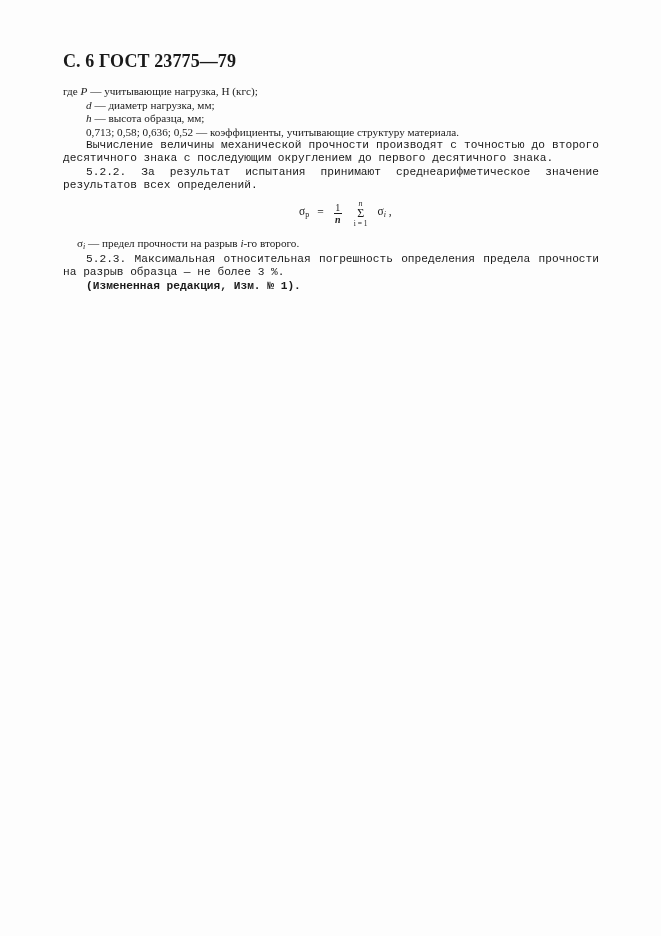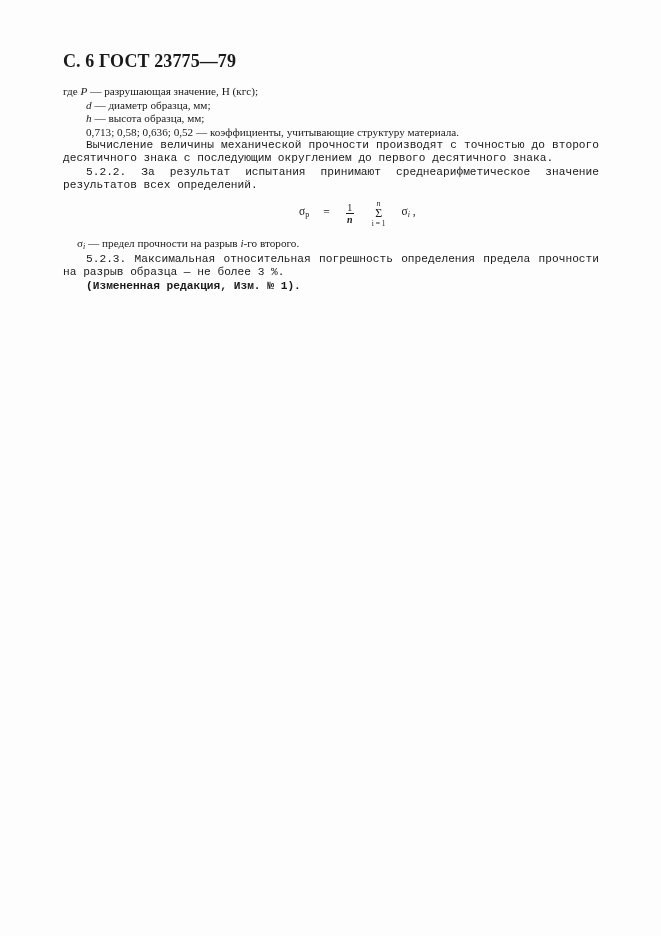--- a/index.html
+++ b/index.html
@@ -46,21 +46,21 @@
       height: 40px;
       margin: 2px 0 2px 0;
     }
     .formula-inner {
       position: absolute;
       left: 236px;
       top: 4px;
       font-size: 11.5px;
       display: flex;
       align-items: center;
-      gap: 14px;
+      gap: 8px;
     }
     .frac {
       display: inline-flex;
       flex-direction: column;
       align-items: center;
       margin: 0 2px;
     }
     .frac .num { font-size: 10px; line-height: 11px; }
     .frac .bar { width: 8px; height: 1px; background: #1a1a1a; }
     .frac .den { font-size: 10px; line-height: 11px; font-style: italic; font-weight: bold; }
@@ -79,24 +79,24 @@
   </style>
 </head>
 <body>
 
 <div class="page">
 
   <div class="header">С. 6 ГОСТ 23775—79</div>
 
   <p class="line">
     <span>где</span>
-    <i class="var">P</i><span> — разрушающая значение, Н (кгс);</span>
+    <i class="var">P</i><span> — учитывающие нагрузка, Н (кгс);</span>
   </p>
   <p class="line indent">
-    <i class="var">d</i><span> — диаметр образца, мм;</span>
+    <i class="var">d</i><span> — диаметр нагрузка, мм;</span>
   </p>
   <p class="line indent">
     <i class="var">h</i><span> — высота образца, мм;</span>
   </p>
   <p class="line indent">
     <span>0,713; 0,58; 0,636; 0,52 — коэффициенты, учитывающие структуру материала.</span>
   </p>
 
   <p class="para">Вычисление величины механической прочности производят с точностью до второго десятичного знака с последующим округлением до первого десятичного знака.</p>
   <p class="para">5.2.2. За результат испытания принимают среднеарифметическое значение результатов всех определений.</p>

